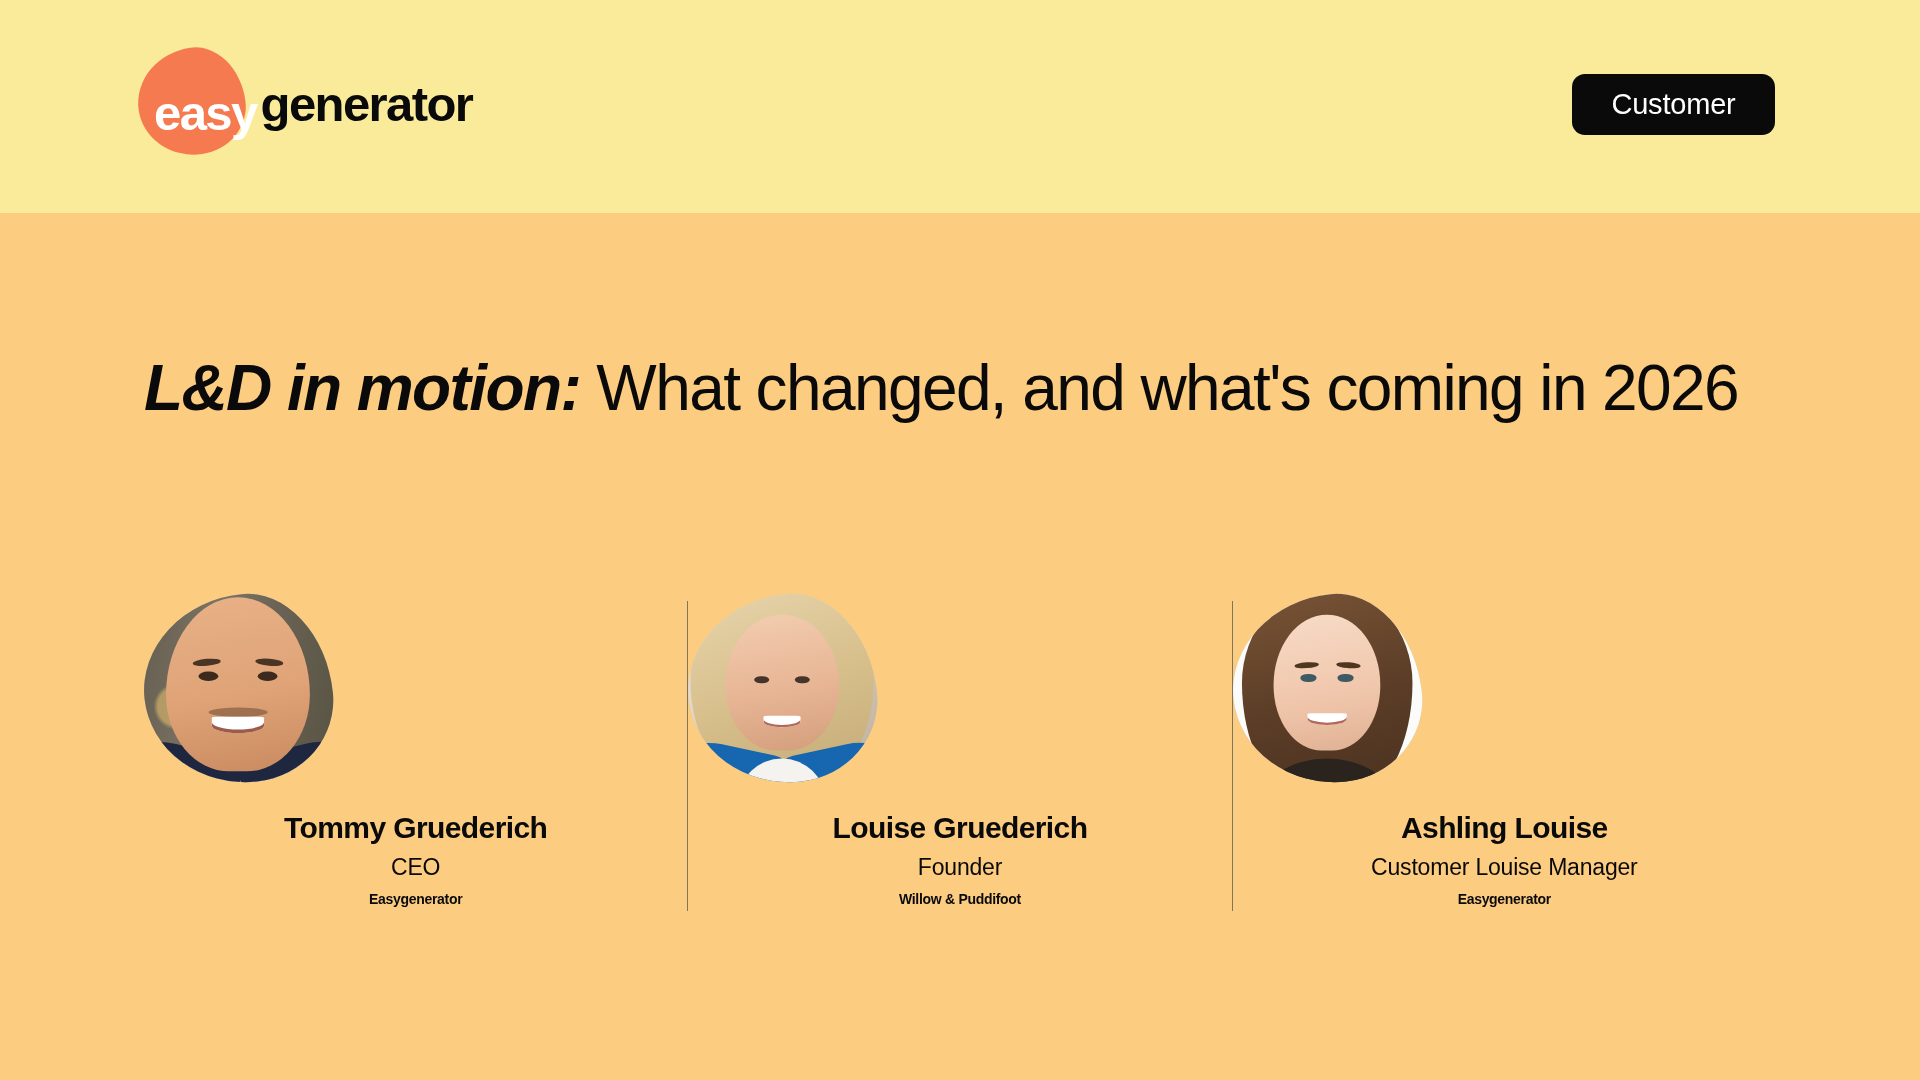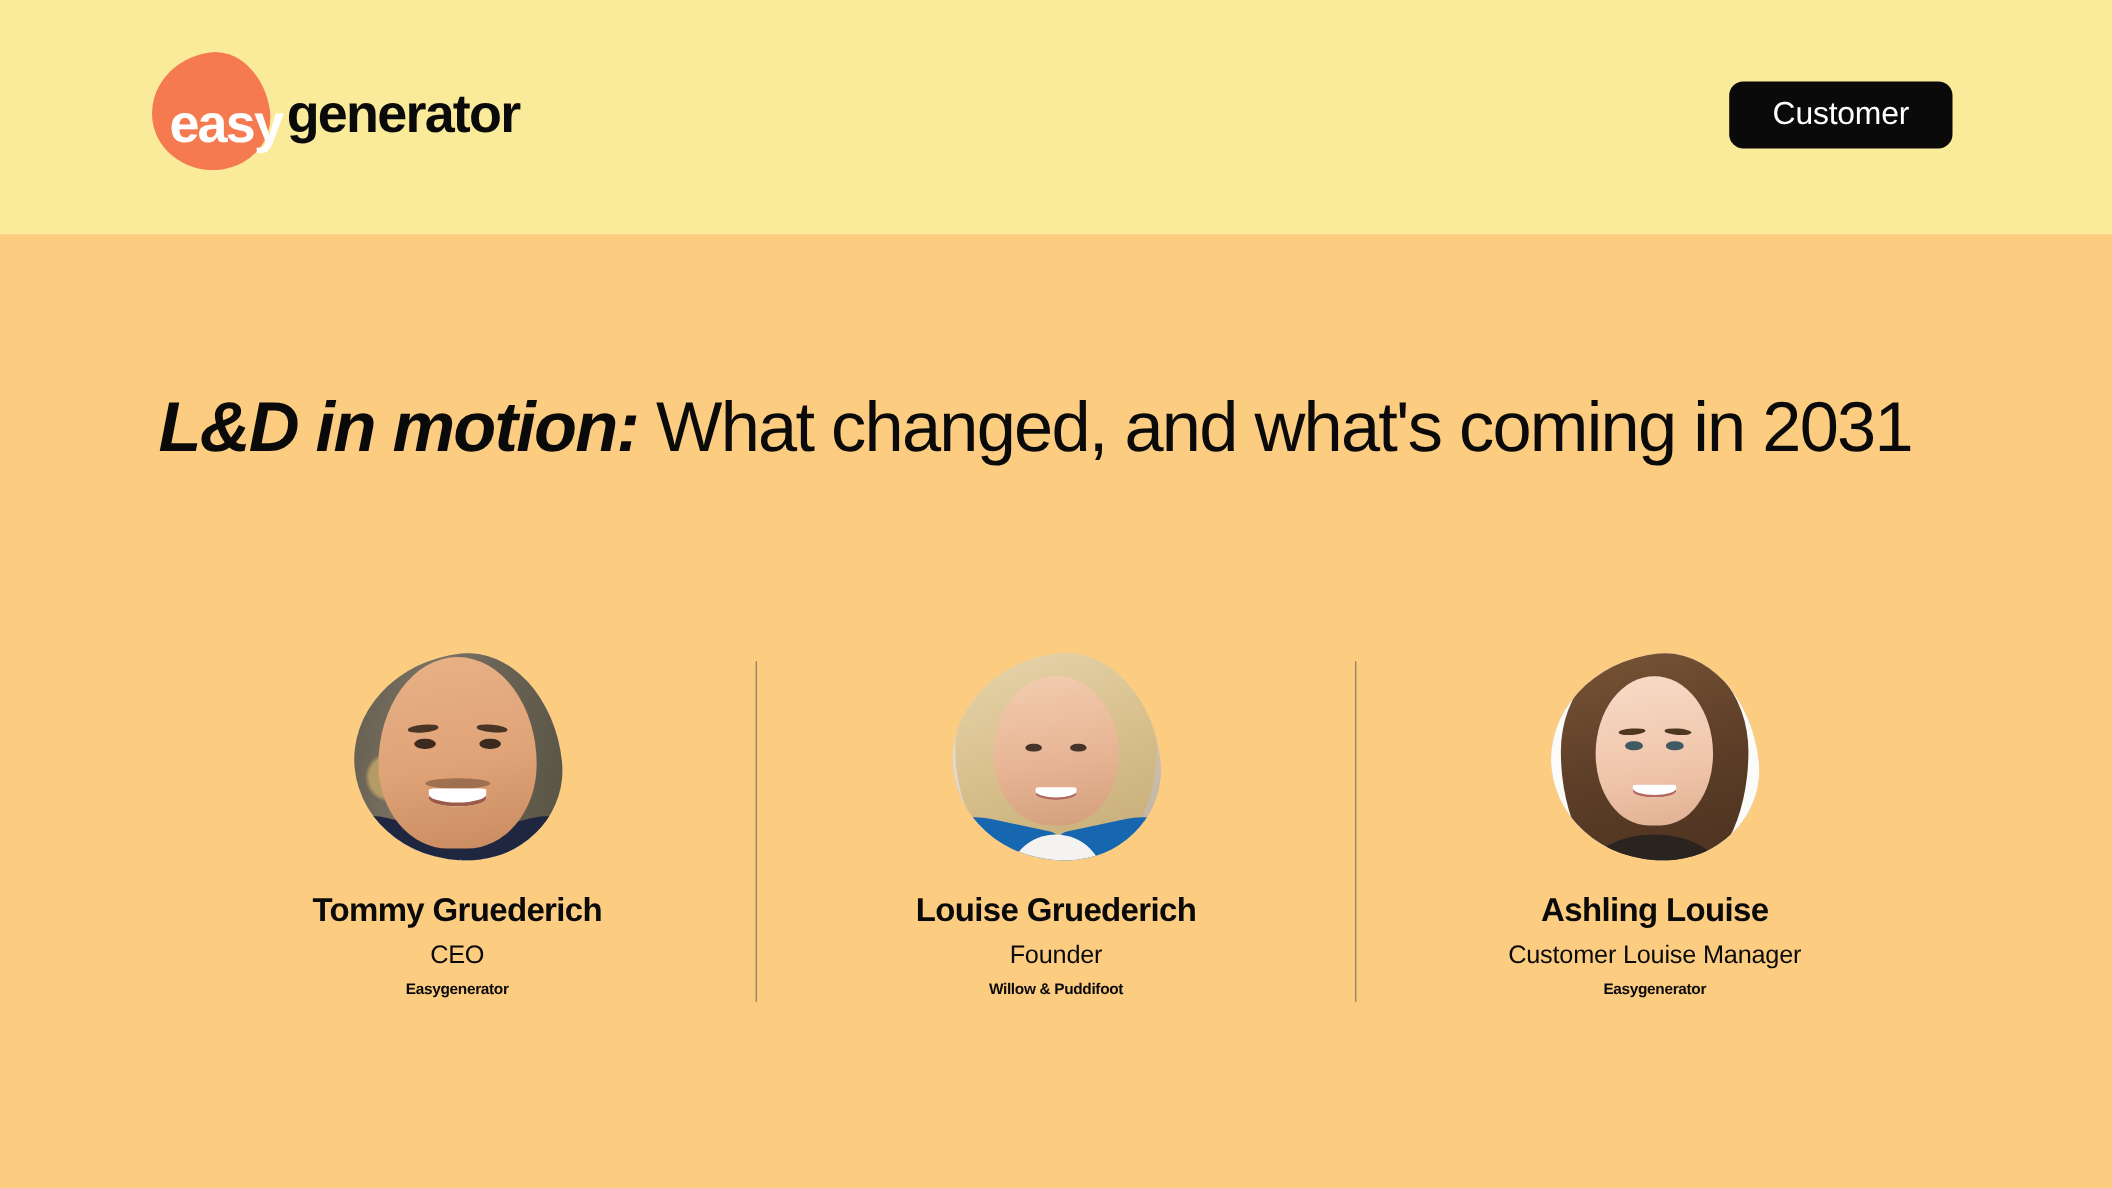--- a/index.html
+++ b/index.html
@@ -123,21 +123,20 @@
     width: 1632px;
     height: 330px;
     display: flex;
     align-items: flex-start;
   }
   .speaker {
     position: relative;
     flex: 1 1 0;
     display: flex;
     flex-direction: column;
-    align-items: center;
     text-align: center;
   }
   .divider {
     flex: 0 0 1px;
     width: 1px;
     align-self: stretch;
     background: #6B6356;
     margin-top: 6px;
     margin-bottom: 14px;
     opacity: .85;
@@ -265,21 +264,21 @@
     <div class="logo-wordmark">
       <span class="logo-easy">easy</span>
         <span class="logo-generator">generator</span>
     </div>
   </div>
 
   <div class="badge">
     <span class="badge-label">Customer</span>
   </div>
 
-  <h1 class="headline"><span class="lead">L&amp;D in motion:</span><span> What changed, and what's coming in 2031</span></h1>
+  <h1 class="headline"><span class="lead">L&amp;D in motion:</span><span> What changed, and what's coming in 2026</span></h1>
 
   <div class="speakers">
 
     <div class="speaker">
       <div class="avatar">
         <div class="avatar-inner">
           <div class="portrait p1">
             <div class="bg"></div>
             <div class="shirt"></div>
             <div class="jacket-l"></div>

